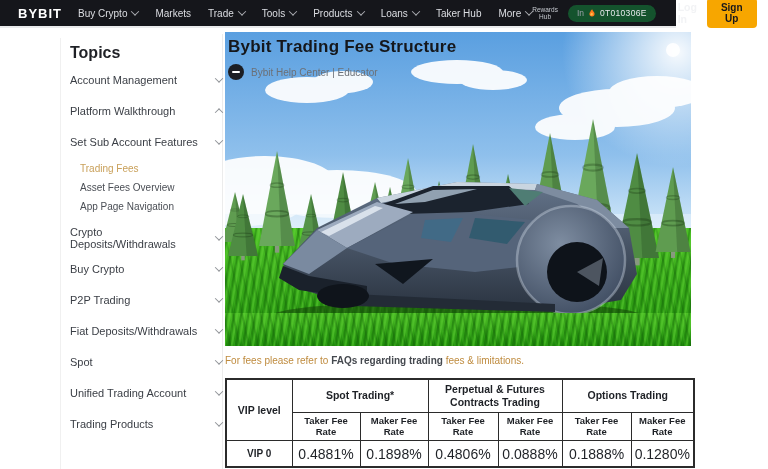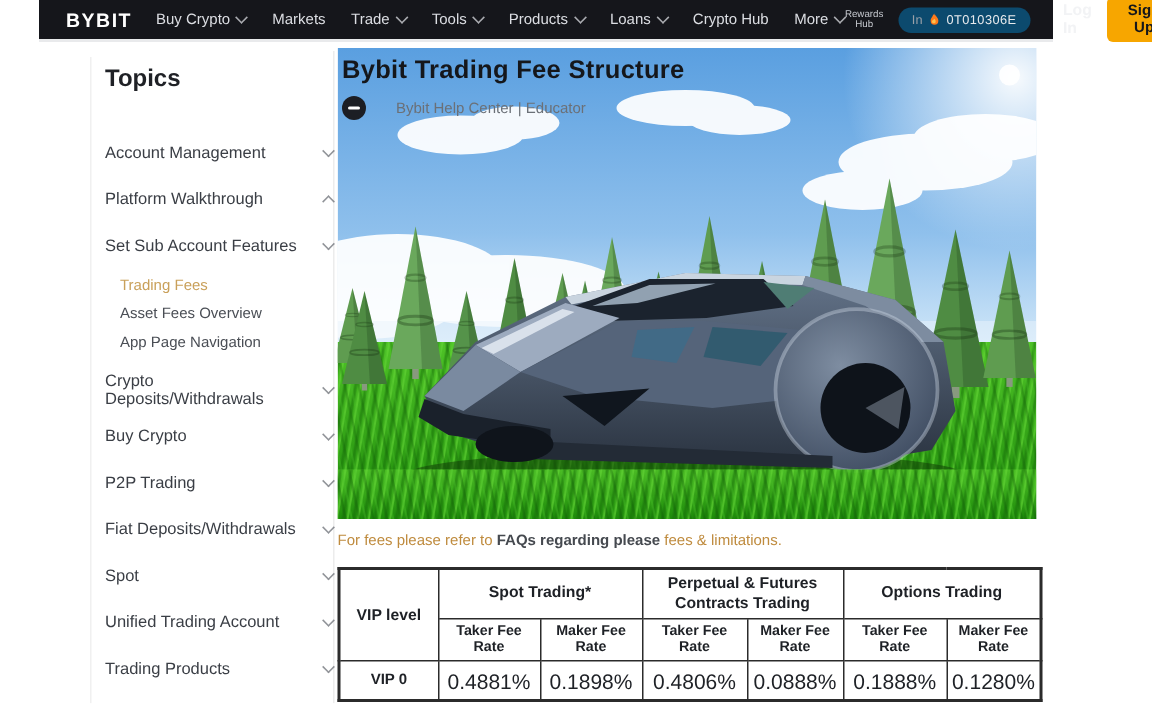--- a/index.html
+++ b/index.html
@@ -1,54 +1,54 @@
 <!DOCTYPE html>
 <html><head>
 <meta charset="utf-8">
 <style>
   html,body{margin:0;padding:0;background:#fff;}
   body{font-family:"Liberation Sans", sans-serif;}
   #app{position:relative;width:768px;height:469px;background:#fff;overflow:hidden;}
 
   
   .topbar{position:absolute;top:0;left:0;width:676px;height:28px;background:#15161b;
-    display:flex;align-items:center;box-sizing:border-box;padding:0 10px;border-bottom:2px solid #e9eaec;margin-left:26px;}
+    display:flex;align-items:center;box-sizing:border-box;padding:0 10px;border-bottom:2px solid #e9eaec;}
   .logo{color:#fff;font-weight:800;font-size:13px;letter-spacing:1px;margin:0 16px 0 8px;}
   .nav{display:flex;align-items:center;gap:17px;}
   .nav-item{color:#dcdee3;font-size:10px;font-weight:500;display:flex;align-items:center;cursor:pointer;white-space:nowrap;}
   .chev{width:5px;height:5px;border-right:1.4px solid currentColor;border-bottom:1.4px solid currentColor;
     display:inline-block;transform:rotate(45deg) translate(-1px,-1px);margin-left:5px;opacity:.75;}
   .chev.up{transform:rotate(-135deg) translate(-1px,-1px);}
   .top-right{margin-left:auto;display:flex;align-items:center;gap:10px;}
   .rewards{color:#c6c9cf;font-size:6.5px;line-height:1.15;text-align:center;}
-  .ticker{display:flex;align-items:center;gap:4px;background:#0c4a6e;border-radius:9px;height:17px;padding:0 9px;}
+  .ticker{display:flex;align-items:center;gap:4px;background:#14532d;border-radius:9px;height:17px;padding:0 9px;}
   .ticker .pre{color:#9aa0a8;font-size:8.5px;}
   .ticker .val{color:#e8eaed;font-size:8.5px;letter-spacing:.3px;}
   .login{color:#f2f3f5;font-size:10.5px;font-weight:700;margin-left:12px;}
   .signup{background:#f7a600;color:#16171b;font-size:10px;font-weight:700;border:none;border-radius:4px;
     padding:4px 14px;cursor:pointer;}
 
   
   .side-border{position:absolute;left:60px;top:38px;bottom:0;width:1px;background:#f0f0f0;}
   .divider{position:absolute;left:222px;top:34px;bottom:0;width:1px;background:#ececec;}
   .sidebar{position:absolute;left:70px;top:44px;width:152px;}
-  .side-title{font-size:16px;font-weight:800;color:#1f2126;margin-bottom:24px;}
+  .side-title{font-size:16px;font-weight:800;color:#1f2126;margin-bottom:2px;}
   .side-item{height:31px;display:flex;align-items:center;justify-content:space-between;color:#3a3e45;
     font-size:11px;font-weight:500;cursor:pointer;}
   .side-item .chev{color:#6b6f76;}
   .side-subs{margin:2px 0 6px 10px;}
   .side-sub{height:19px;display:flex;align-items:center;font-size:10px;color:#4a4e55;cursor:pointer;}
   .side-sub.active{color:#c9a05a;text-align:right;}
 
   
   .main{position:absolute;left:225px;top:32px;width:466px;}
   .hero{position:relative;width:466px;height:314px;overflow:hidden;}
   .hero svg{position:absolute;inset:0;}
   .article-title{position:absolute;top:5px;left:3px;font-size:17px;font-weight:800;color:#15171b;letter-spacing:.2px;}
-  .byline{position:absolute;top:32px;left:3px;display:flex;align-items:center;gap:20px;}
+  .byline{position:absolute;top:32px;left:3px;display:flex;align-items:center;gap:7px;}
   .avatar{width:16px;height:16px;border-radius:50%;background:#1c1e24;display:flex;align-items:center;justify-content:center;}
   .avatar i{display:block;width:8px;height:2px;background:#fff;border-radius:1px;}
   .byline-text{font-size:10px;color:#6b7077;}
 
   .note{margin-top:8px;font-size:10px;line-height:1.3;}
   .note .lnk{color:#bf8b3e;cursor:pointer;}
   .note .mid{color:#45494f;font-weight:600;}
 
   
   table.fees{margin-top:11px;border-collapse:collapse;table-layout:fixed;width:468px;}
@@ -85,21 +85,21 @@
         </div>
       <div class="nav-item">
           <span>Products</span>
           <span class="chev"></span>
         </div>
       <div class="nav-item">
           <span>Loans</span>
           <span class="chev"></span>
         </div>
       <div class="nav-item">
-          <span>Crypto Hub</span>
+          <span>Taker Hub</span>
         </div>
       <div class="nav-item">
           <span>More</span>
           <span class="chev"></span>
         </div>
     </div>
     <div class="top-right">
       <div class="rewards">
         <div>Rewards</div>
         <div>Hub</div>
@@ -288,21 +288,21 @@
       <div class="article-title">Bybit Trading Fee Structure</div>
       <div class="byline">
         <span class="avatar">
             <i></i>
           </span>
         <span class="byline-text">Bybit Help Center | Educator</span>
       </div>
     </div>
 
     <div class="note">
-      <span class="lnk">For fees please refer to</span><span class="mid"> FAQs regarding please </span><span class="lnk">fees &amp; limitations.</span>
+      <span class="lnk">For fees please refer to</span><span class="mid"> FAQs regarding trading </span><span class="lnk">fees &amp; limitations.</span>
     </div>
 
     <table class="fees">
       <colgroup>
         <col style="width:66px">
           <col style="width:68px">
           <col style="width:68px">
         <col style="width:70px">
           <col style="width:64px">
           <col style="width:69px">

